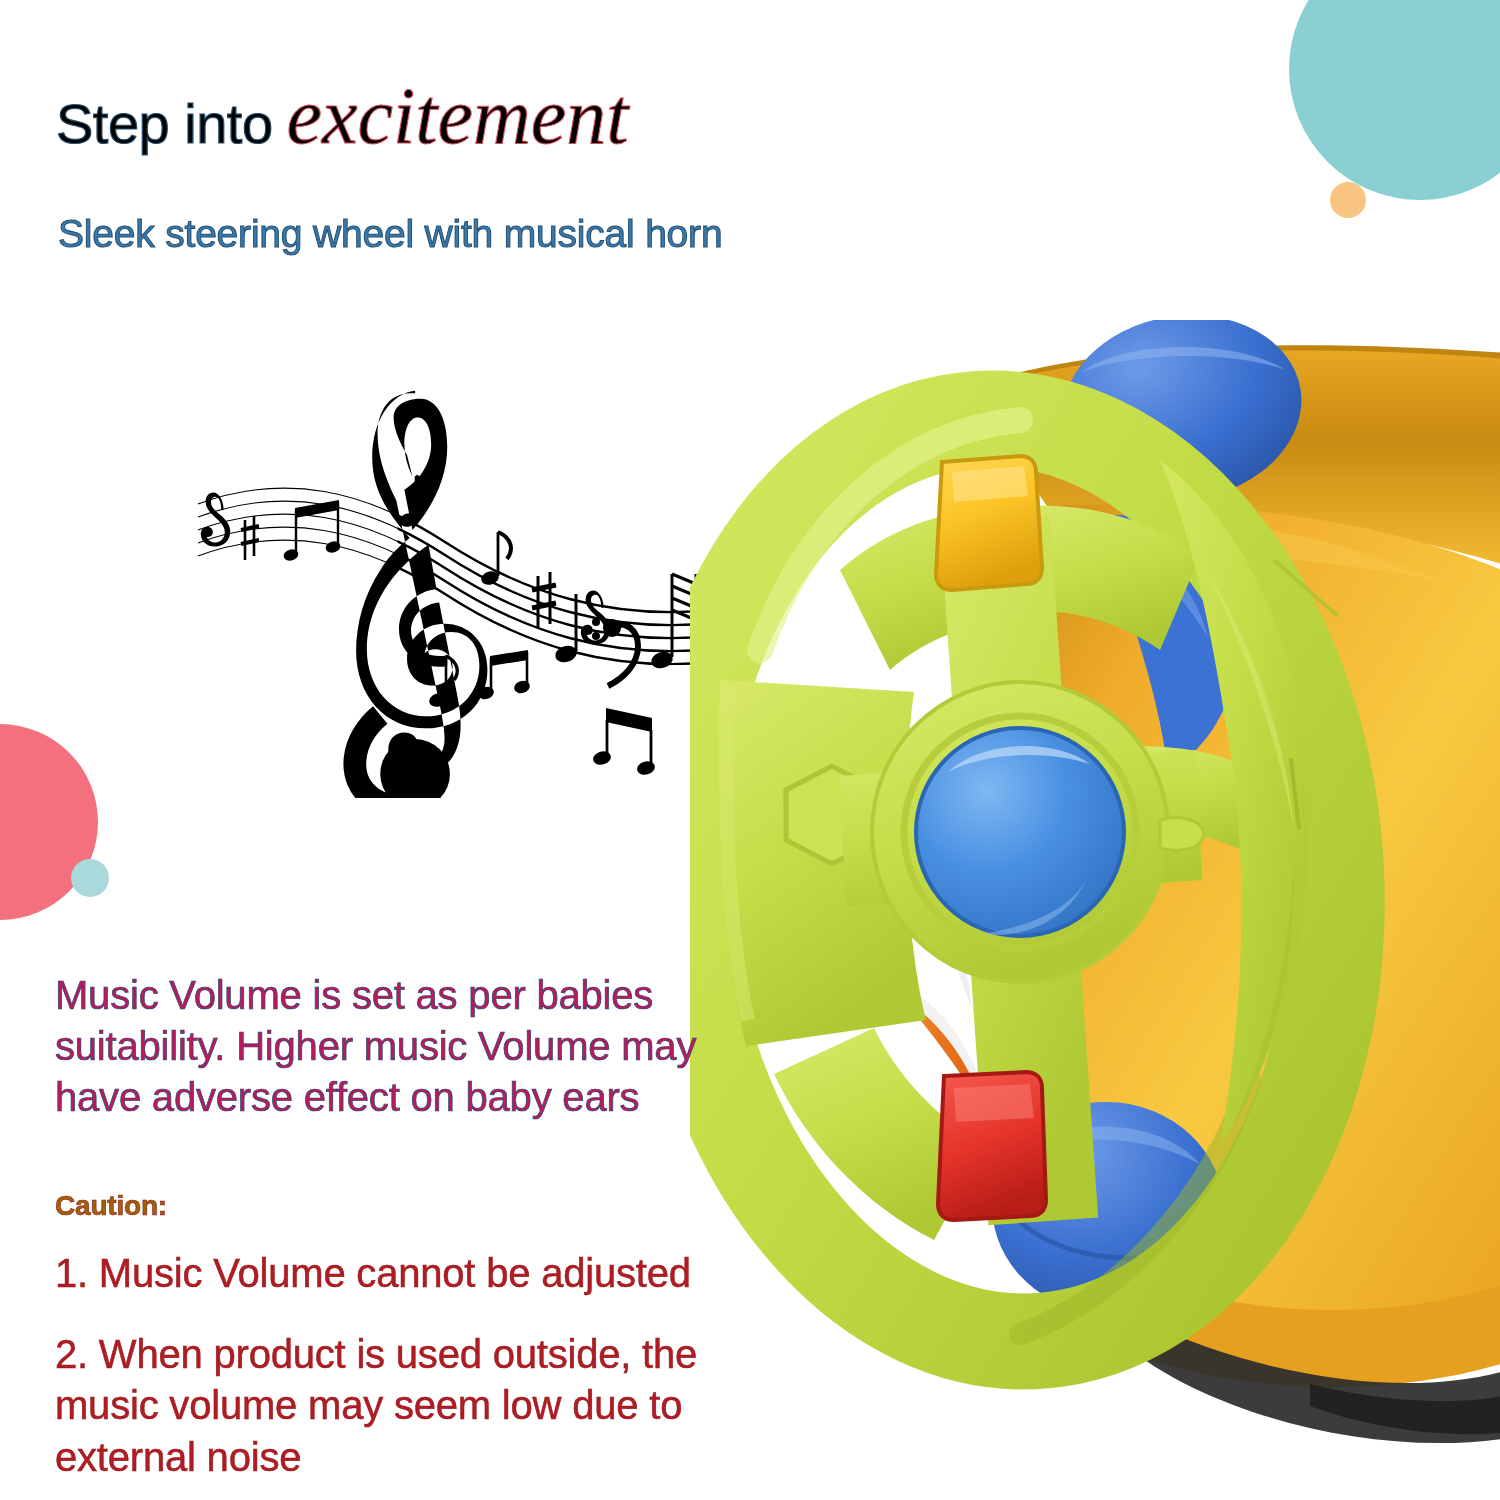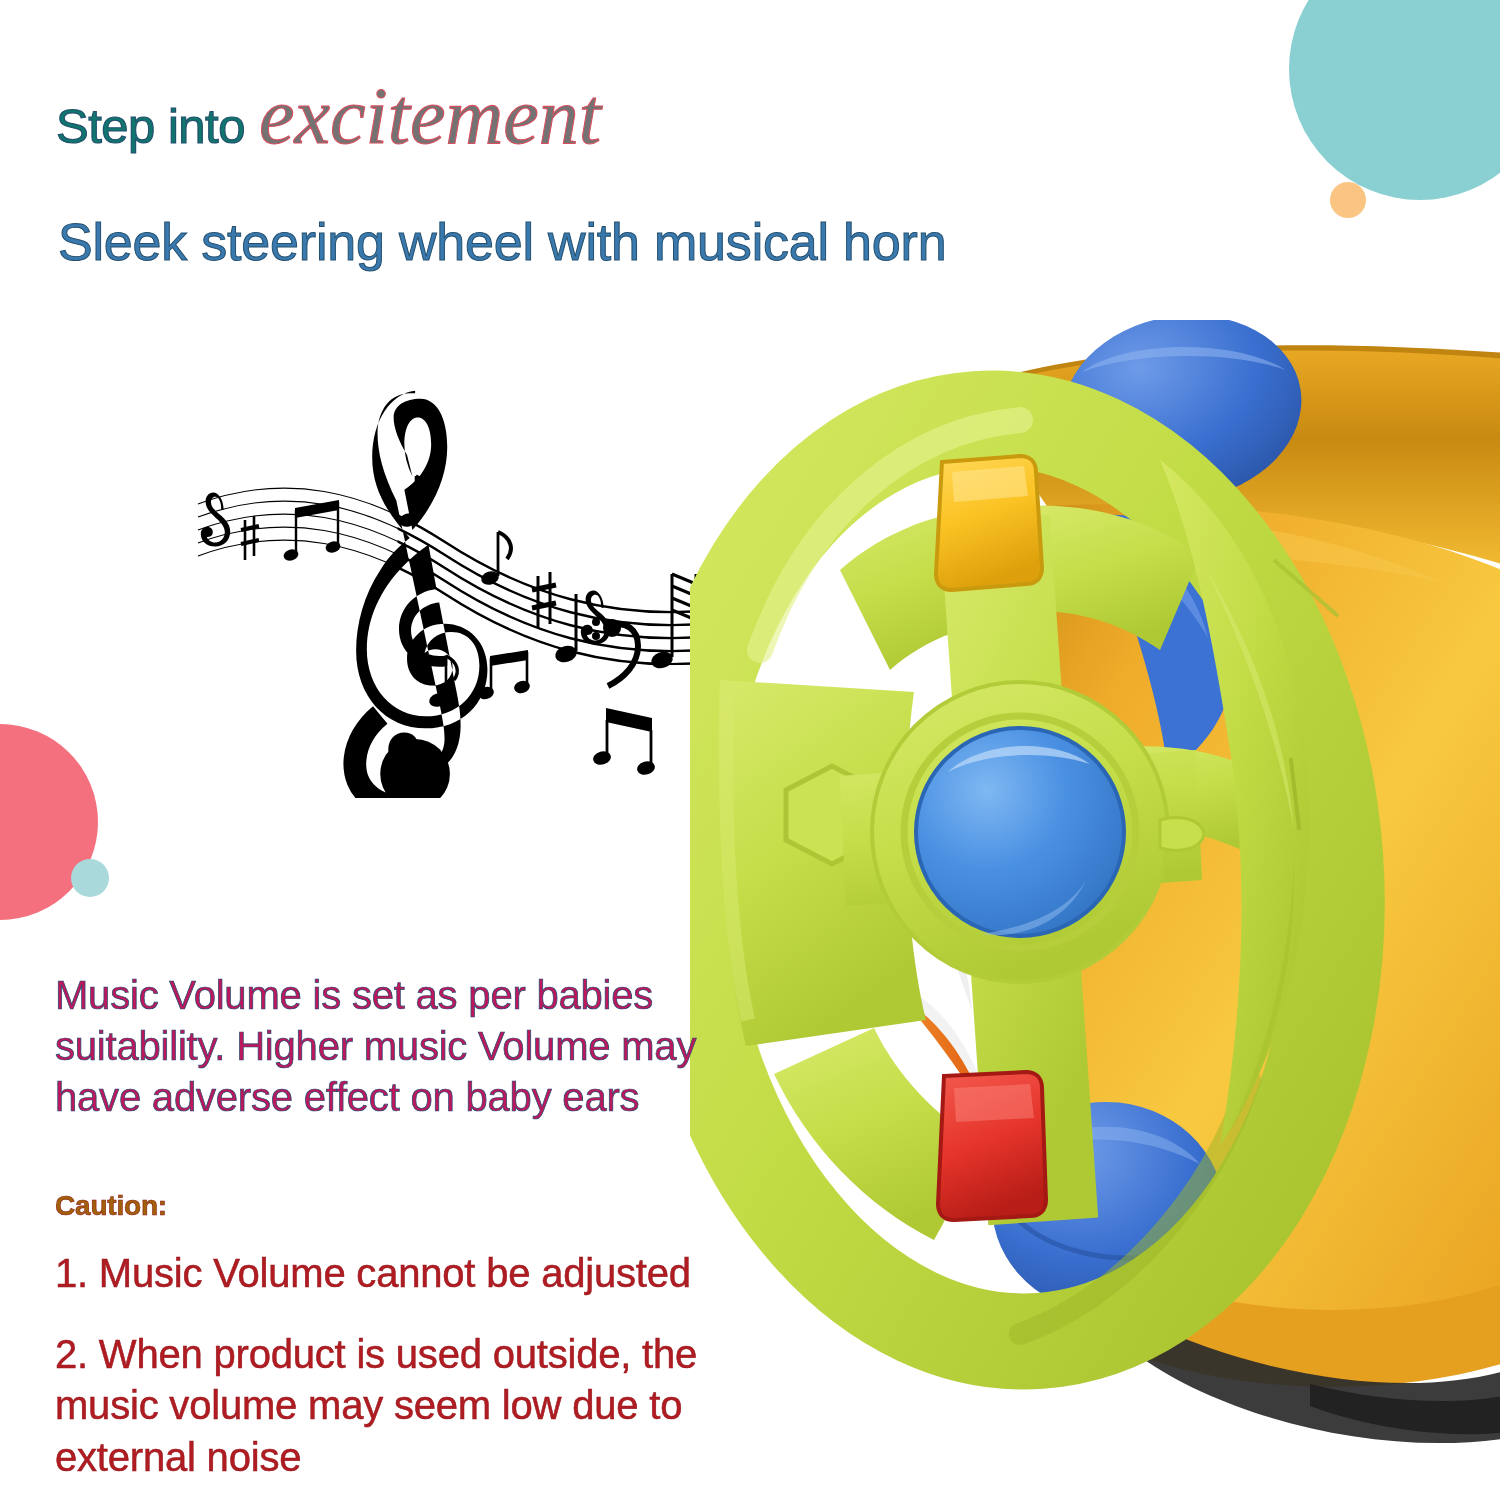--- a/index.html
+++ b/index.html
@@ -25,40 +25,40 @@
 
   
   #headline {
     position: absolute;
     left: 56px; top: 76px;
     white-space: nowrap;
     line-height: 1;
   }
   #headline .lead {
     font-family: "Liberation Sans Narrow", "Liberation Sans", sans-serif;
-    font-size: 49px;
+    font-size: 56px;
     font-weight: 400;
     letter-spacing: -0.5px;
-    color: #0f766e;
+    color: #000000;
     -webkit-text-stroke: 1.2px #24506F;
   }
   #headline .accent {
     font-family: "Liberation Serif", serif;
     font-style: italic;
     font-size: 80px;
     font-weight: 400;
-    color: #737373;
+    color: #000000;
     -webkit-text-stroke: 1.1px #D94F5E;
     margin-left: 14px;
   }
   #subhead {
     position: absolute;
     left: 58px; top: 212px;
     font-family: "Liberation Sans Narrow", "Liberation Sans", sans-serif;
-    font-size: 52px;
+    font-size: 39px;
     font-weight: 400;
     letter-spacing: -0.2px;
     white-space: nowrap;
     color: #3A79AE;
     -webkit-text-stroke: 1px #24506F;
   }
 
   
   #note-block {
     position: absolute;

